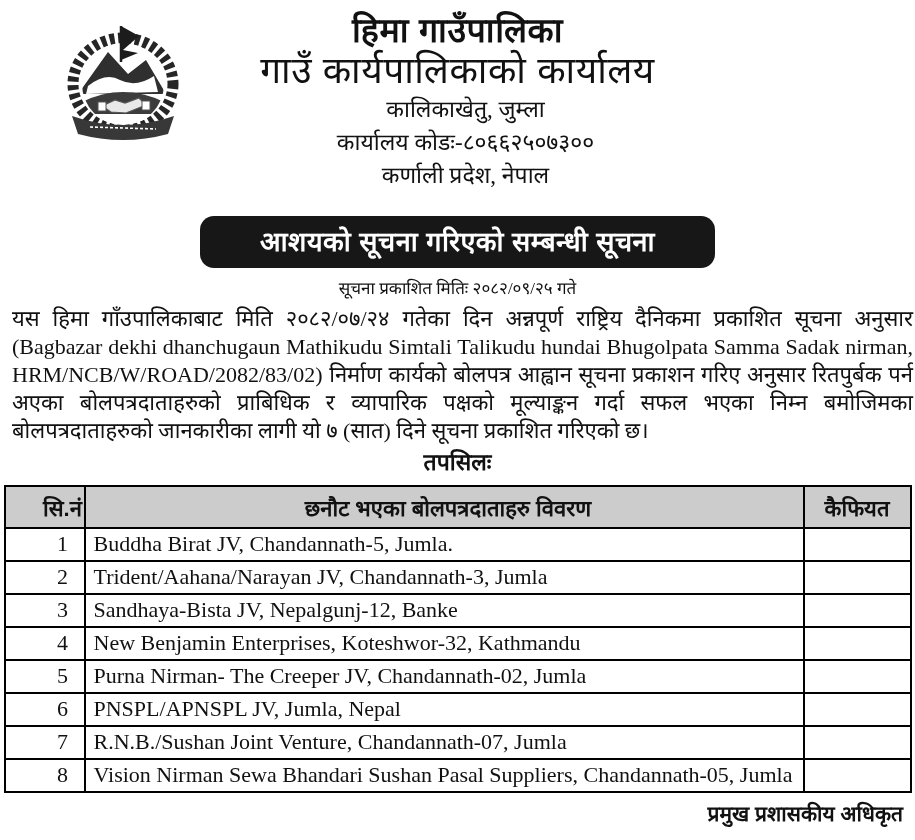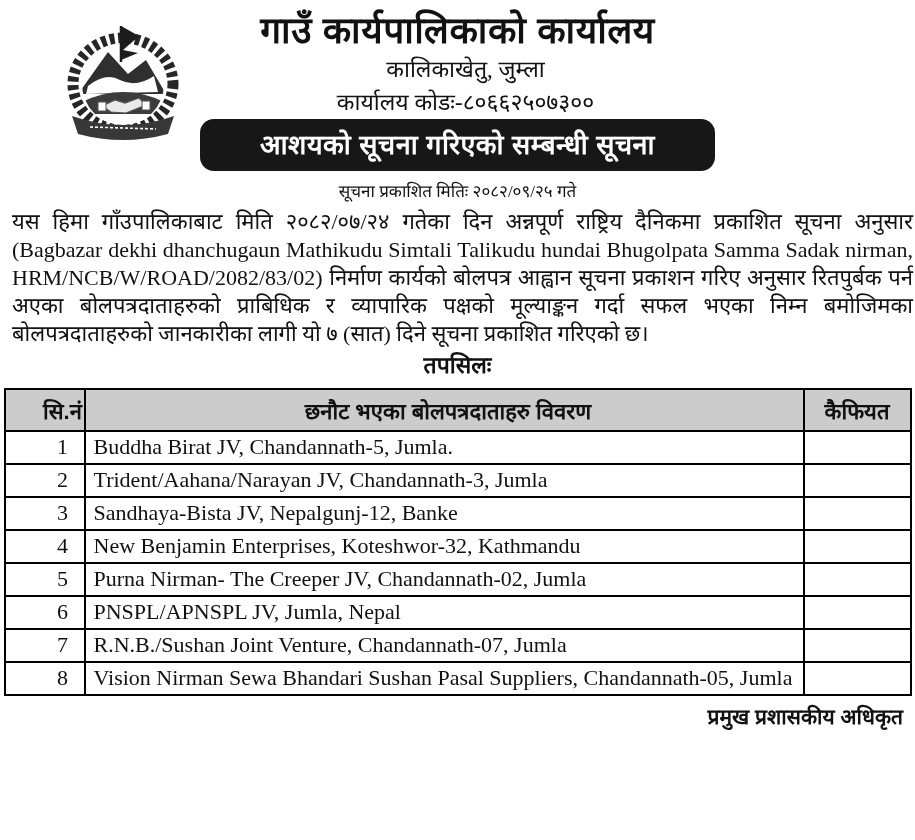--- a/index.html
+++ b/index.html
@@ -23,30 +23,30 @@
     left: 58px; top: 22px;
     width: 130px; height: 120px;
   }
   .muni {
     font-family: "Liberation Sans", sans-serif;
     font-size: 34px; font-weight: 800; line-height: 1.18;
     letter-spacing: 0.5px;
   }
   .office {
     font-family: "Liberation Sans", sans-serif;
-    font-size: 37px; font-weight: 700; line-height: 1.15;
+    font-size: 37px; font-weight: 400; line-height: 1.15;
     letter-spacing: 0.5px;
   }
   .addr {
     font-size: 23px; line-height: 33px; font-weight: 500; margin-left: 16px;
   }
   
   .banner {
     width: fit-content;
-    margin: 0 auto 0 auto;
+    margin: 24px auto 0 auto;
     background: #171717;
     color: #ffffff;
     border-radius: 14px;
     padding: 6px 60px 9px 60px;
     font-family: "Liberation Sans", sans-serif;
     font-size: 27px; font-weight: 800;
     letter-spacing: 0.5px;
   }
   .pubdate {
     text-align: center;
@@ -131,23 +131,25 @@
 
         <g>
           <path d="M63 4 v34 L80 31 L65 28 L81 14 Z" fill="#1c1c1c"></path>
           <line x1="63" y1="4" x2="63" y2="40" stroke="#1c1c1c" stroke-width="2.5"></line>
         </g>
 
         <path d="M14 94 Q65 112 116 94 L110 112 Q65 124 20 112 Z" fill="#383838"></path>
         <line x1="32" y1="105" x2="98" y2="107" stroke="#ffffff" stroke-width="1.6" stroke-dasharray="3 2"></line>
       </svg>
     </div>
+    <h1 class="muni">हिमा गाउँपालिका</h1>
     <h2 class="office">गाउँ कार्यपालिकाको कार्यालय</h2>
     <div class="addr">कालिकाखेतु, जुम्ला</div>
     <div class="addr">कार्यालय कोडः-८०६६२५०७३००</div>
+    <div class="addr">कर्णाली प्रदेश, नेपाल</div>
   </header>
 
   <div class="banner">
     <span>आशयको सूचना गरिएको सम्बन्धी सूचना</span>
   </div>
 
   <div class="pubdate">सूचना प्रकाशित मितिः २०८२/०९/२५ गते</div>
 
   <p class="body-para">यस हिमा गाँउपालिकाबाट मिति २०८२/०७/२४ गतेका दिन अन्नपूर्ण राष्ट्रिय दैनिकमा प्रकाशित सूचना अनुसार (Bagbazar dekhi dhanchugaun Mathikudu Simtali Talikudu hundai Bhugolpata Samma Sadak nirman, HRM/NCB/W/ROAD/2082/83/02) निर्माण कार्यको बोलपत्र आह्वान सूचना प्रकाशन गरिए अनुसार रितपुर्बक पर्न अएका बोलपत्रदाताहरुको प्राबिधिक र व्यापारिक पक्षको मूल्याङ्कन गर्दा सफल भएका निम्न बमोजिमका बोलपत्रदाताहरुको जानकारीका लागी यो ७ (सात) दिने सूचना प्रकाशित गरिएको छ।</p>
 

